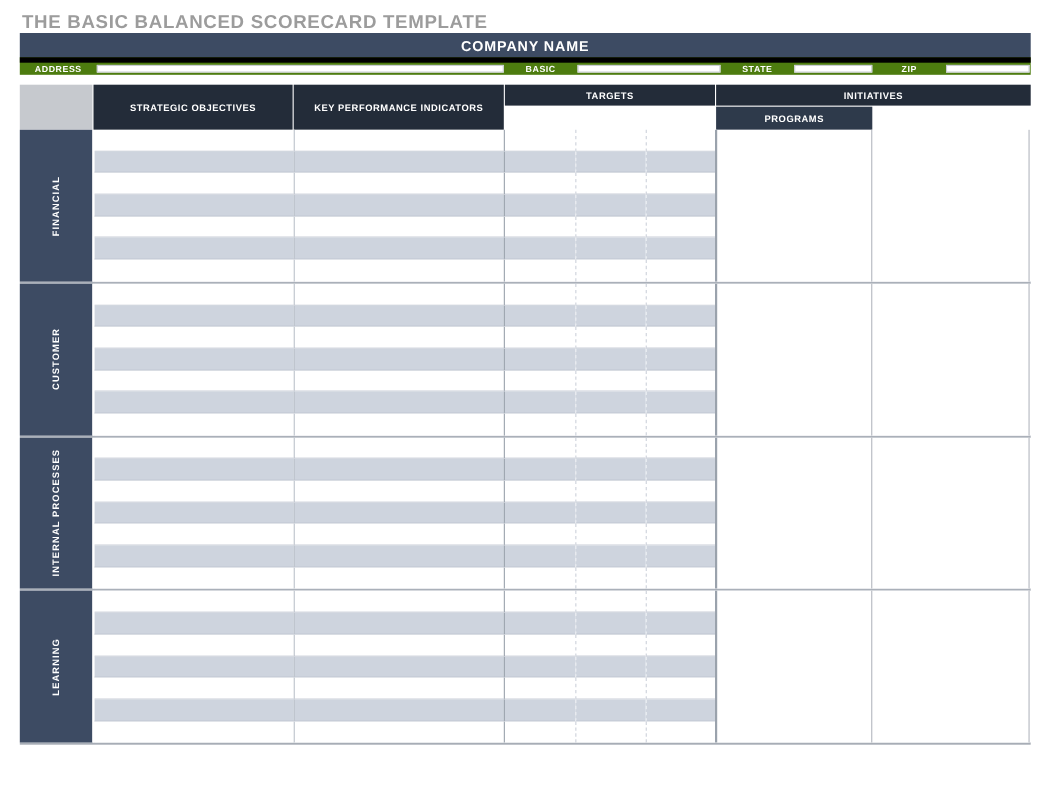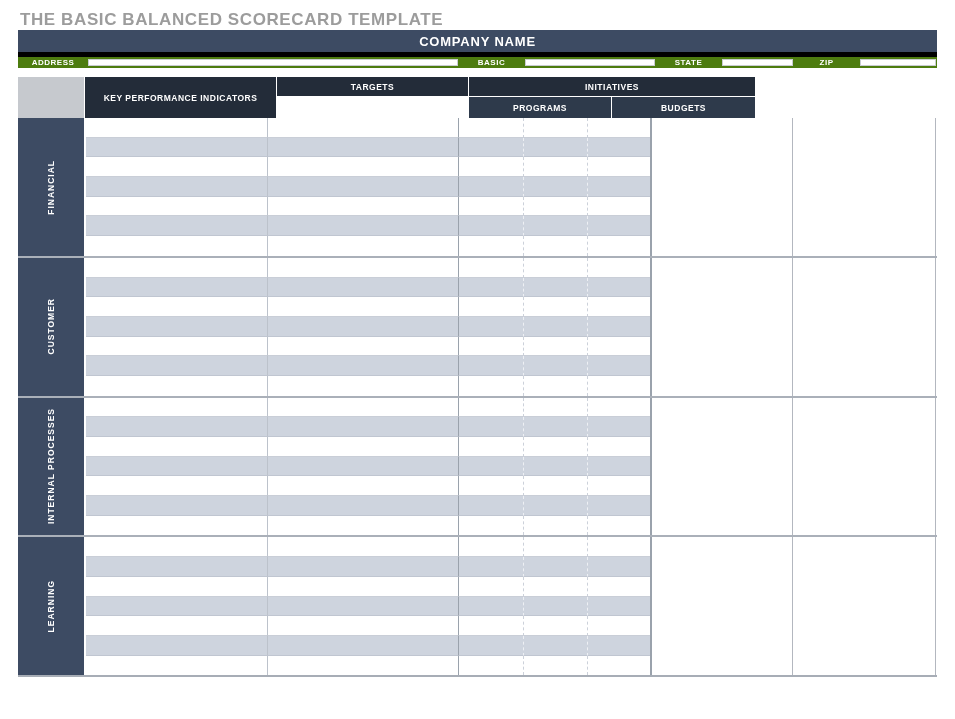--- a/index.html
+++ b/index.html
@@ -118,29 +118,29 @@
       <div class="chip w-small">STATE</div>
       <input class="band-input w-state" type="text" value="" style="">
       <div class="chip w-small">ZIP</div>
       <input class="band-input w-zip" type="text" value="" style="">
     </div>
 
     <div class="gap-8"></div>
 
     <div class="thead">
       <div class="corner-cell"></div>
+      <div class="hcell h-so">STRATEGIC OBJECTIVES</div>
       <div class="hcell h-kpi">KEY PERFORMANCE INDICATORS</div>
       <div class="hgroup g-targets">
         <div class="hcell group-top">TARGETS</div>
       </div>
       <div class="hgroup g-init">
         <div class="hcell group-top">INITIATIVES</div>
         <div class="group-bottom">
           <div class="subcell w-prog">PROGRAMS</div>
-          <div class="subcell w-bud">BUDGETS</div>
         </div>
       </div>
     </div>
 
     <div class="tbody">
 
       <div class="section">
         <div class="side-cell">
             <span>FINANCIAL</span>
           </div>

